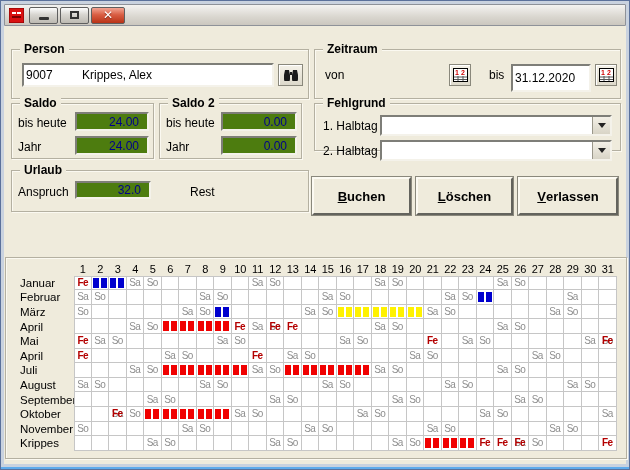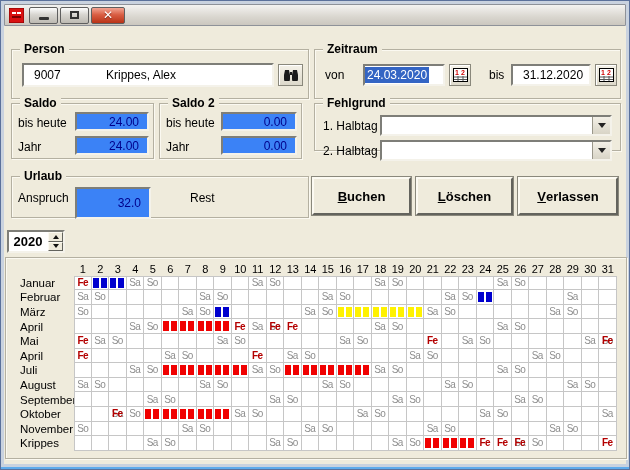--- a/index.html
+++ b/index.html
@@ -17,32 +17,32 @@
   .winbtn.close{width:34px;background:linear-gradient(#F2A492,#D95E43 45%,#B93317);}
   .glyph-min{width:10px;height:3px;background:#333;margin-top:6px;border-radius:1px;}
   .glyph-max{width:9px;height:8px;border:2px solid #333;box-sizing:border-box;background:transparent;}
   .glyph-x{color:#fff;font-size:12px;font-weight:bold;line-height:1;text-shadow:0 1px 1px #7a1f0c;}
   
   .client{position:absolute;left:3px;right:3px;top:25px;bottom:5px;background:#EFEBDC;}
   .groupbox{position:absolute;border:1px solid #B4B0A1;box-shadow:1px 1px 0 #FBF9F1, inset 1px 1px 0 #FBF9F1;box-sizing:border-box;}
   .group-label{position:absolute;top:-8px;left:8px;background:#EFEBDC;padding:0 4px;font-size:12px;font-weight:bold;color:#000;line-height:14px;}
   .lbl{position:absolute;font-size:12px;color:#000;}
   .sunken{position:absolute;background:#fff;border:2px solid;border-color:#7E7E78 #F4F2EA #F4F2EA #7E7E78;box-sizing:border-box;font-size:12px;}
-  .numfield{background:#3b82f6;color:#00008B;text-align:right;padding-right:8px;display:flex;align-items:center;justify-content:flex-end;}
+  .numfield{background:#4d7c0f;color:#00008B;text-align:right;padding-right:8px;display:flex;align-items:center;justify-content:flex-end;}
   .btn3d{position:absolute;background:#EFEBDC;border:2px solid;border-color:#FCFAF2 #63635D #63635D #FCFAF2;outline:1px solid #8A887C;
          font-size:13px;font-weight:bold;color:#000;display:flex;align-items:center;justify-content:center;box-sizing:border-box;cursor:default;}
   .btn3d u{text-decoration:underline;}
   .iconbtn{position:absolute;background:linear-gradient(#F5F2E9,#DDD9CB);border:1px solid #8A887C;box-shadow:inset 1px 1px 0 #fff;
            display:flex;align-items:center;justify-content:center;box-sizing:border-box;}
   .combo{position:absolute;background:#fff;border:2px solid;border-color:#7E7E78 #F4F2EA #F4F2EA #7E7E78;box-sizing:border-box;}
   .combo .drop{position:absolute;right:0;top:0;bottom:0;width:17px;background:linear-gradient(#F3F0E7,#D8D4C6);
                border-left:1px solid #9a978a;display:flex;align-items:center;justify-content:center;}
   .arrow-down{width:0;height:0;border-left:4px solid transparent;border-right:4px solid transparent;border-top:5px solid #222;}
   .selected-text{background:#3465C4;color:#fff;padding:1px 2px;font-size:12px;}
-  .plain-text{padding:1px 10px;font-size:12px;color:#000;}
+  .plain-text{padding:1px 2px;font-size:12px;color:#000;}
   
   .spinner{position:absolute;left:3px;top:204px;width:58px;height:23px;background:#fff;border:2px solid;
            border-color:#7E7E78 #F4F2EA #F4F2EA #7E7E78;box-sizing:border-box;}
   .spinner .val{position:absolute;left:0;top:0;right:16px;bottom:0;display:flex;align-items:center;justify-content:center;
                 font-size:13px;font-weight:bold;color:#000;}
   .spin-col{position:absolute;right:0;top:0;bottom:0;width:15px;display:flex;flex-direction:column;}
   .spin-btn{flex:1;background:#EFEBDC;border:1px solid;border-color:#FCFAF2 #63635D #63635D #FCFAF2;
             display:flex;align-items:center;justify-content:center;box-sizing:border-box;}
   .tri-up{width:0;height:0;border-left:3px solid transparent;border-right:3px solid transparent;border-bottom:4px solid #111;}
   .tri-dn{width:0;height:0;border-left:3px solid transparent;border-right:3px solid transparent;border-top:4px solid #111;}
@@ -100,36 +100,33 @@
           <path d="M2 1 h4 l1 5 v4 a2.5 2.5 0 0 1 -6 0 v-4 z" fill="#1a1a1a"></path>
           <path d="M14 1 h-4 l-1 5 v4 a2.5 2.5 0 0 0 6 0 v-4 z" fill="#1a1a1a"></path>
           <rect x="7" y="3" width="2" height="3" fill="#1a1a1a"></rect>
         </svg>
       </div>
     </div>
 
     <div class="groupbox" style="left:310px;top:23px;width:307px;height:50px;">
       <span class="group-label">Zeitraum</span>
       <span class="lbl" style="left:10px;top:18px;">von</span>
-      <div class="sunken" style="left:48px;top:14px;width:82px;height:22px;display:flex;align-items:center;">
-        <span class="selected-text">24.03.2020</span>
-      </div>
       <div class="iconbtn" style="left:134px;top:14px;width:22px;height:22px;">
         <svg width="15" height="14" viewBox="0 0 15 14">
           <rect x="0.5" y="0.5" width="14" height="13" fill="#fff" stroke="#000"></rect>
           <text x="2" y="7" font-size="7" font-weight="bold" fill="#D00000" font-family="sans-serif">1</text>
           <text x="8" y="7" font-size="7" font-weight="bold" fill="#D00000" font-family="sans-serif">2</text>
           <line x1="1" y1="9" x2="14" y2="9" stroke="#555"></line>
             <line x1="1" y1="11.5" x2="14" y2="11.5" stroke="#555"></line>
           <line x1="5" y1="8" x2="5" y2="13" stroke="#555"></line>
             <line x1="10" y1="8" x2="10" y2="13" stroke="#555"></line>
         </svg>
       </div>
       <span class="lbl" style="left:174px;top:18px;">bis</span>
-      <div class="sunken" style="left:196px;top:14px;width:80px;height:22px;display:flex;align-items:center;">
+      <div class="sunken" style="left:196px;top:14px;width:80px;height:28px;display:flex;align-items:center;">
         <span class="plain-text">31.12.2020</span>
       </div>
       <div class="iconbtn" style="left:280px;top:14px;width:22px;height:22px;">
         <svg width="15" height="14" viewBox="0 0 15 14">
           <rect x="0.5" y="0.5" width="14" height="13" fill="#fff" stroke="#000"></rect>
           <text x="2" y="7" font-size="7" font-weight="bold" fill="#D00000" font-family="sans-serif">1</text>
           <text x="8" y="7" font-size="7" font-weight="bold" fill="#D00000" font-family="sans-serif">2</text>
           <line x1="1" y1="9" x2="14" y2="9" stroke="#555"></line>
             <line x1="1" y1="11.5" x2="14" y2="11.5" stroke="#555"></line>
           <line x1="5" y1="8" x2="5" y2="13" stroke="#555"></line>
@@ -173,44 +170,33 @@
       </div>
       <span class="lbl" style="left:8px;top:40px;">2. Halbtag</span>
       <div class="combo" style="left:65px;top:36px;width:232px;height:21px;">
         <span class="plain-text"></span>
         <div class="drop">
             <div class="arrow-down"></div>
           </div>
       </div>
     </div>
 
-    <div class="groupbox" style="left:7px;top:150px;width:298px;height:42px;text-decoration:underline;">
+    <div class="groupbox" style="left:7px;top:144px;width:298px;height:42px;text-decoration:underline;">
       <span class="group-label">Urlaub</span>
       <span class="lbl" style="left:6px;top:14px;">Anspruch</span>
-      <div class="sunken numfield" style="left:63px;top:10px;width:76px;height:32px;">
+      <div class="sunken numfield" style="left:63px;top:10px;width:76px;height:18px;">
           <span>32.0</span>
         </div>
       <span class="lbl" style="left:178px;top:14px;">Rest</span>
     </div>
 
     <button class="btn3d" style="left:308px;top:151px;width:99px;height:38px;"><u>B</u>uchen</button>
     <button class="btn3d" style="left:412px;top:151px;width:97px;height:38px;"><u>L</u>öschen</button>
     <button class="btn3d" style="left:514px;top:151px;width:100px;height:38px;"><u>V</u>erlassen</button>
 
-    <div class="spinner">
-      <div class="val">2020</div>
-      <div class="spin-col">
-        <div class="spin-btn">
-            <div class="tri-up"></div>
-          </div>
-        <div class="spin-btn">
-            <div class="tri-dn"></div>
-          </div>
-      </div>
-    </div>
 
     <div class="cal-panel">
       <div id="calendar-grid">
           <div class="corner"></div>
           <div class="day-header">1</div>
           <div class="day-header">2</div>
           <div class="day-header">3</div>
           <div class="day-header">4</div>
           <div class="day-header">5</div>
           <div class="day-header">6</div>

